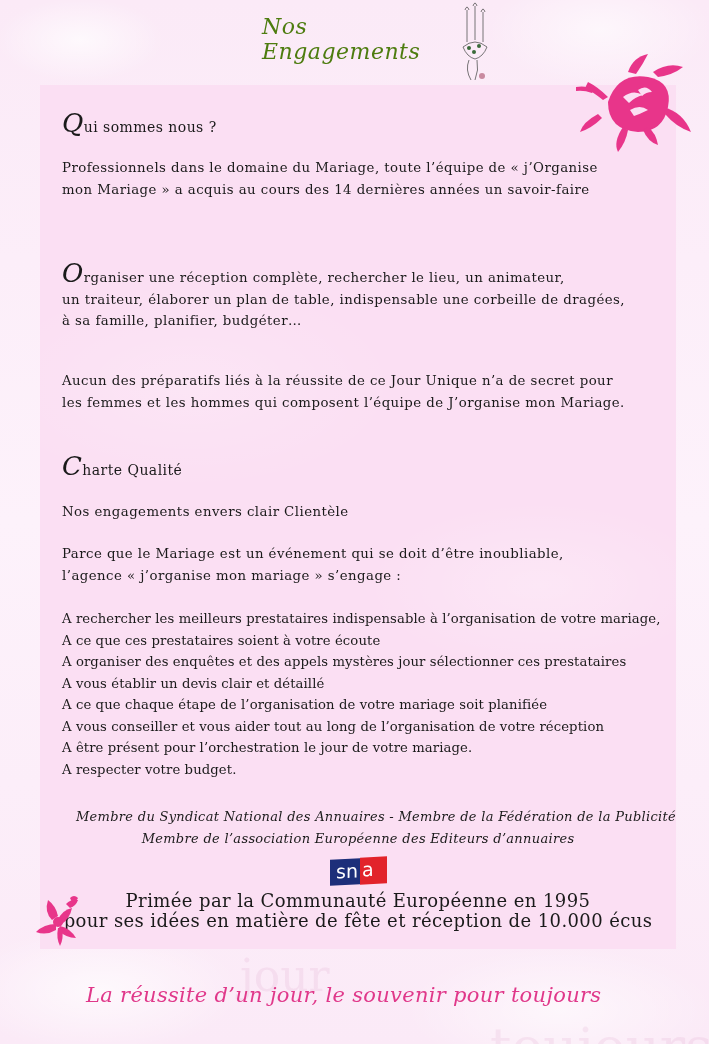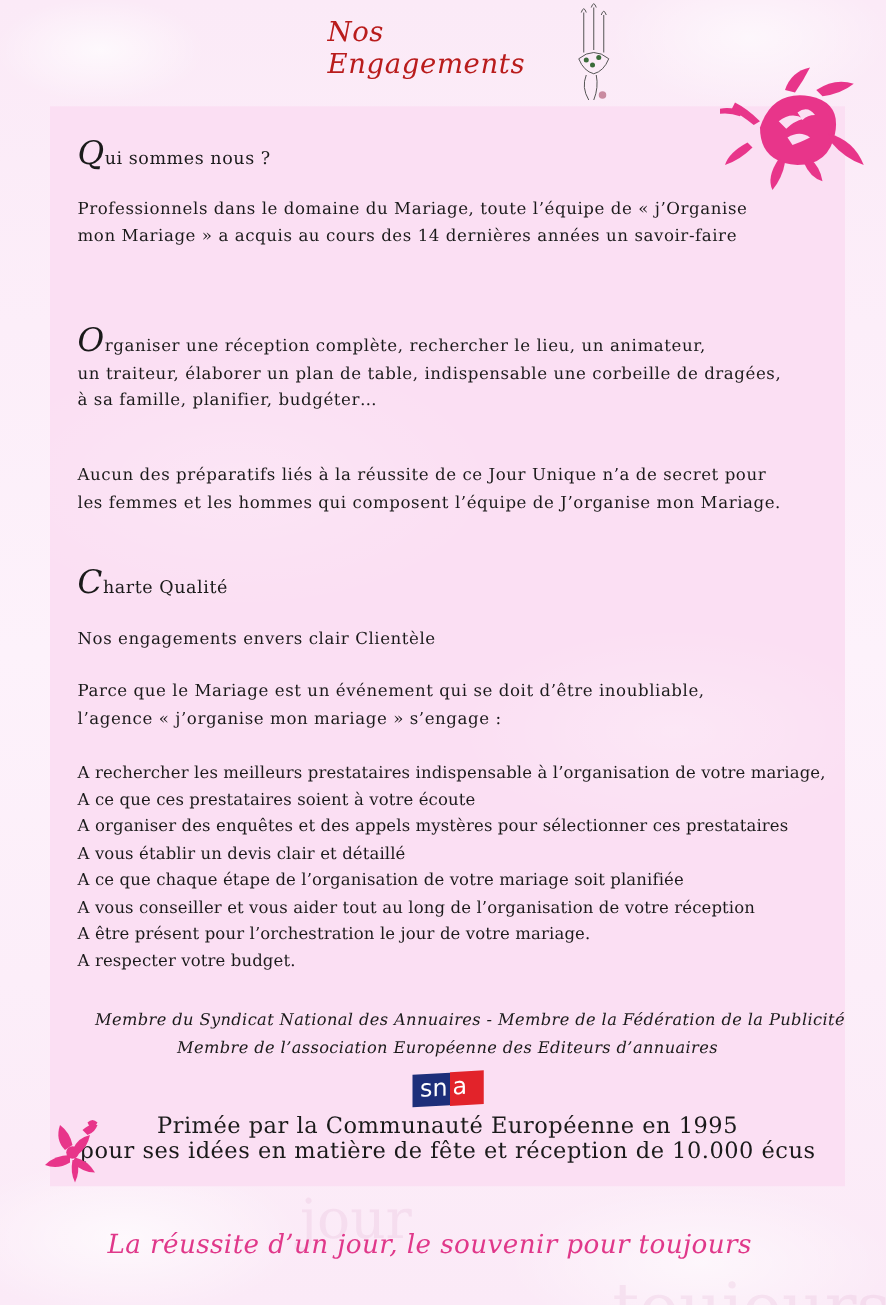--- a/index.html
+++ b/index.html
@@ -11,21 +11,21 @@
         radial-gradient(ellipse 160px 80px at 600px 30px, rgba(255,255,255,0.6), transparent 70%),
         radial-gradient(ellipse 200px 90px at 100px 990px, rgba(255,255,255,0.7), transparent 70%),
         radial-gradient(ellipse 220px 90px at 560px 1010px, rgba(255,255,255,0.6), transparent 70%),
         linear-gradient(180deg, #fbeaf7 0%, #fdf2fb 50%, #fbeaf7 100%);
       font-family:"DejaVu Serif", serif;
       color:#1a1a1a;
     }
     .title {
       position:absolute; left:262px; top:14px; width:200px;
       font-family:"DejaVu Serif", serif; font-style:italic;
-      font-size:22px; color:#b91c1c; letter-spacing:0.5px;
+      font-size:22px; color:#4d7c0f; letter-spacing:0.5px;
     }
     .candles {
       position:absolute; left:455px; top:2px; width:40px; height:80px;
     }
     .panel {
       position:absolute; left:40px; top:85px; width:636px; height:864px;
       background:#fbdff3;
       background-image:
         radial-gradient(ellipse 250px 120px at 500px 500px, rgba(255,255,255,0.25), transparent 70%),
         radial-gradient(ellipse 300px 150px at 150px 300px, rgba(255,255,255,0.2), transparent 70%);
@@ -143,21 +143,21 @@
 </div>
 <div class="block" style="top:501px;">Nos engagements envers clair Clientèle</div>
 <div class="block" style="top:543px;">
   <div>Parce que le Mariage est un événement qui se doit d’être inoubliable,</div>
   <div>l’agence « j’organise mon mariage » s’engage :</div>
 </div>
 
 <div class="list">
   <div>A rechercher les meilleurs prestataires indispensable à l’organisation de votre mariage,</div>
   <div>A ce que ces prestataires soient à votre écoute</div>
-  <div>A organiser des enquêtes et des appels mystères pour sélectionner ces prestataires</div>
+  <div>A organiser des enquêtes et des appels mystères jour sélectionner ces prestataires</div>
   <div>A vous établir un devis clair et détaillé</div>
   <div>A ce que chaque étape de l’organisation de votre mariage soit planifiée</div>
   <div>A vous conseiller et vous aider tout au long de l’organisation de votre réception</div>
   <div>A être présent pour l’orchestration le jour de votre mariage.</div>
   <div>A respecter votre budget.</div>
 </div>
 
 <div class="member" style="top:806px;text-align:right;">Membre du Syndicat National des Annuaires - Membre de la Fédération de la Publicité</div>
 <div class="member" style="top:828px;">Membre de l’association Européenne des Editeurs d’annuaires</div>
 

